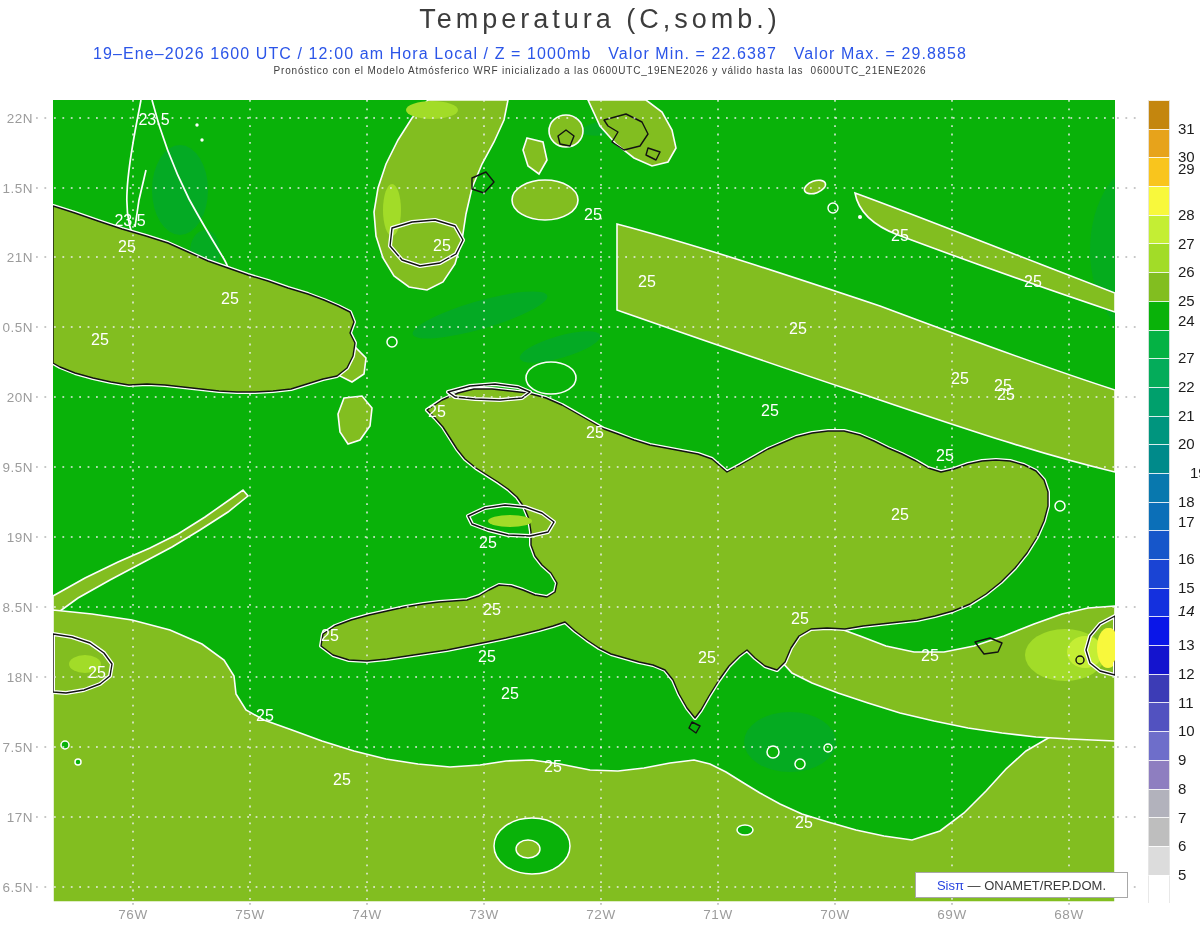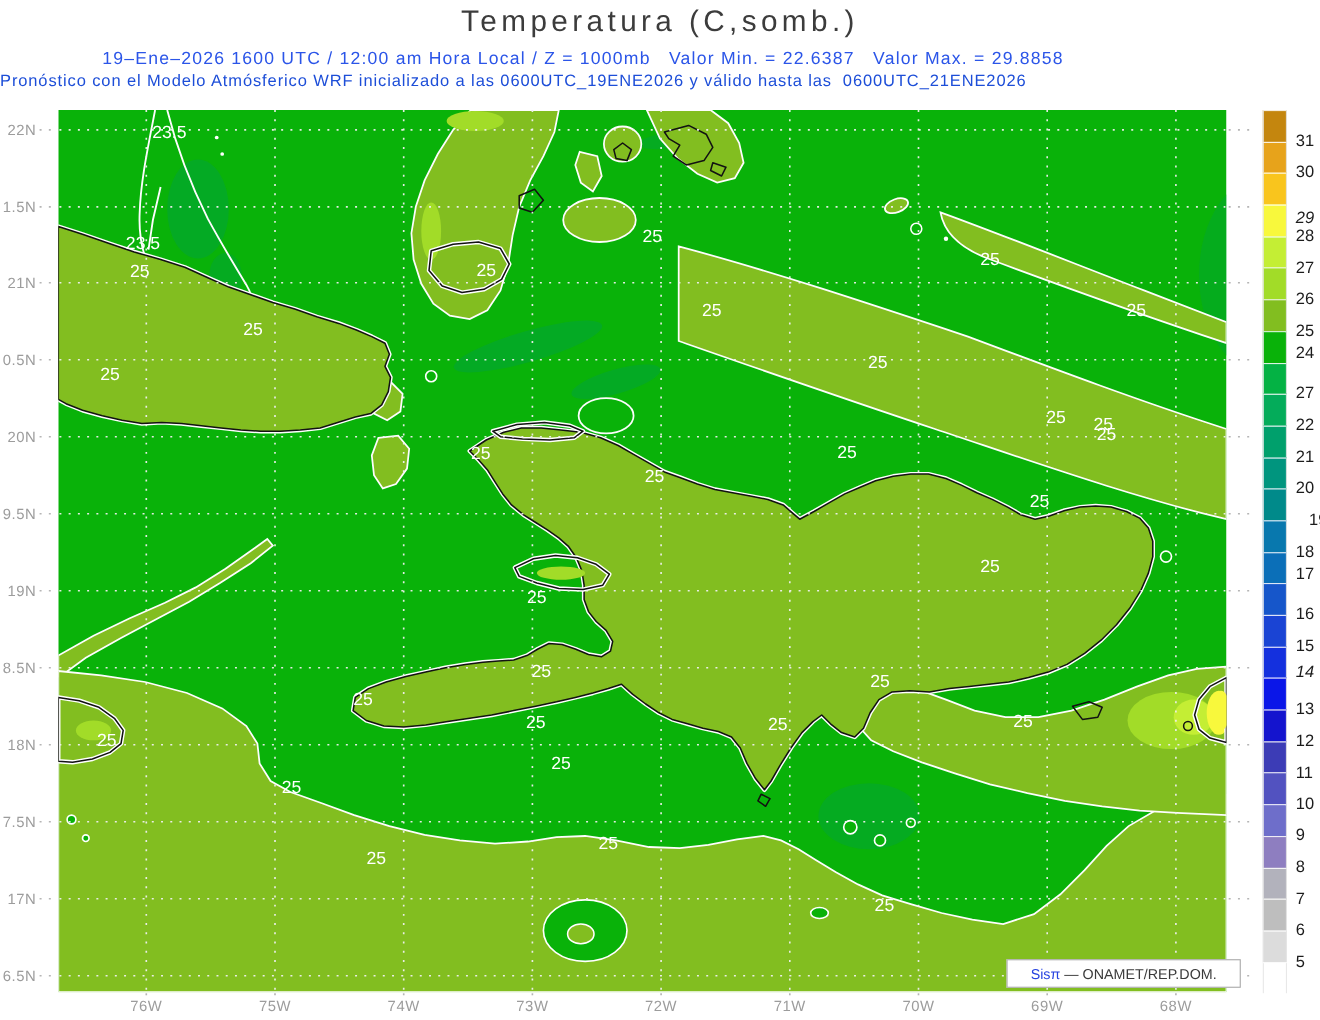--- a/index.html
+++ b/index.html
@@ -2,22 +2,22 @@
 <html><head>
 <meta charset="utf-8">
 <style>
   html,body{margin:0;padding:0;background:#fff;}
   body{width:1200px;height:927px;position:relative;overflow:hidden;
        font-family:"Liberation Sans",sans-serif;}
   .title{position:absolute;top:4px;left:0;width:1200px;text-align:center;
          font-size:27px;letter-spacing:4px;color:#3c3c3c;white-space:pre;}
   .sub1{position:absolute;top:45px;left:0;width:1060px;text-align:center;
         font-size:16px;letter-spacing:1.1px;color:#2b55e8;white-space:pre;}
-  .sub2{position:absolute;top:65px;left:0;width:1200px;
-        font-size:15px;letter-spacing:0.8px;color:#1d4ed8;white-space:pre;}
+  .sub2{position:absolute;top:65px;left:0;width:1200px;text-align:center;
+        font-size:10px;letter-spacing:0.8px;color:#404040;white-space:pre;}
   svg#mapsvg{position:absolute;left:0;top:0;}
   .sea25{fill:#82BE20;stroke:#fdfdfd;stroke-width:1.6;}
   .halo{fill:none;stroke:#ffffff;stroke-width:4;stroke-linejoin:round;}
   .coast{fill:none;stroke:#121212;stroke-width:1.4;stroke-linejoin:round;}
   .c235{fill:none;stroke:#fdfdfd;stroke-width:1.7;}
   .admin{fill:none;stroke:#a2a2a2;stroke-width:1.5;}
   .ring{fill:#09B209;stroke:#ffffff;stroke-width:1.5;}
   .gw{stroke:#efefef;stroke-opacity:.95;stroke-width:1.5;stroke-dasharray:1.8 6.6;}
   .gg{stroke:#b5b5b5;stroke-width:1.5;stroke-dasharray:1.8 6.6;}
   .ylab,.xlab{fill:#9c9c9c;font-size:13.5px;letter-spacing:.5px;}
@@ -391,21 +391,21 @@
     <div class="cb-cell" style="height: 28.7px; background: rgb(60, 60, 182);"></div>
     <div class="cb-cell" style="height: 28.7px; background: rgb(82, 82, 192);"></div>
     <div class="cb-cell" style="height: 28.7px; background: rgb(110, 110, 202);"></div>
     <div class="cb-cell" style="height: 28.7px; background: rgb(142, 126, 192);"></div>
     <div class="cb-cell" style="height: 28.7px; background: rgb(178, 178, 188);"></div>
     <div class="cb-cell" style="height: 28.7px; background: rgb(190, 190, 190);"></div>
     <div class="cb-cell" style="height: 28.7px; background: rgb(220, 220, 220);"></div>
     <div class="cb-cell" style="height: 28.7px; background: rgb(255, 255, 255);"></div>
     <div class="cb-lab" style="top: 19.7px;">31</div>
     <div class="cb-lab" style="top: 48.4px;">30</div>
-    <div class="cb-lab" style="top: 90px; font-style: italic;">29</div>
+    <div class="cb-lab" style="top: 60px;">29</div>
     <div class="cb-lab" style="top: 105.8px;">28</div>
     <div class="cb-lab" style="top: 134.5px;">27</div>
     <div class="cb-lab" style="top: 163.2px;">26</div>
     <div class="cb-lab" style="top: 191.9px;">25</div>
     <div class="cb-lab" style="top: 212px;">24</div>
     <div class="cb-lab" style="top: 249.3px;">27</div>
     <div class="cb-lab" style="top: 278px;">22</div>
     <div class="cb-lab" style="top: 306.7px;">21</div>
     <div class="cb-lab" style="top: 335.4px;">20</div>
     <div class="cb-lab" style="top: 364.1px; margin-left: 12px;">19</div>

